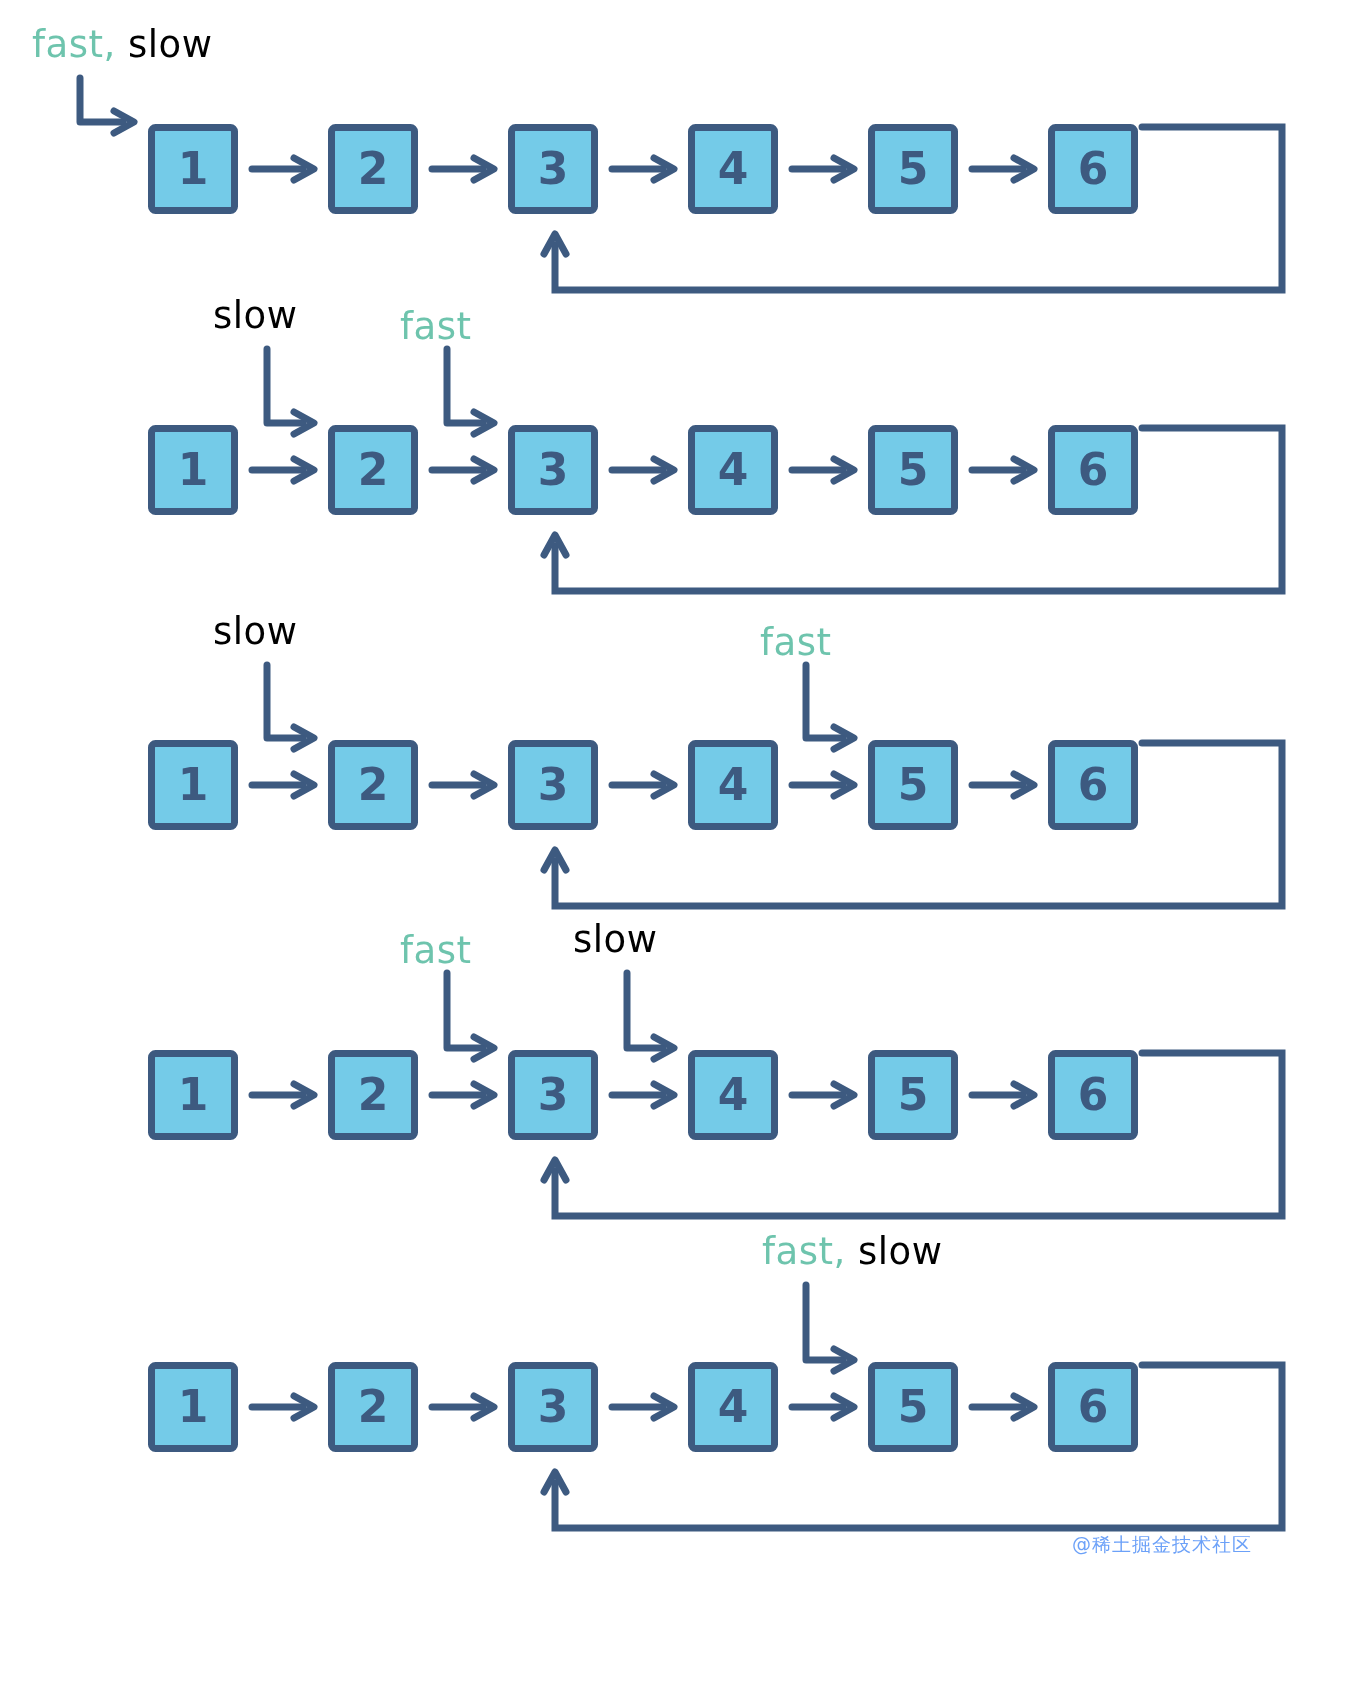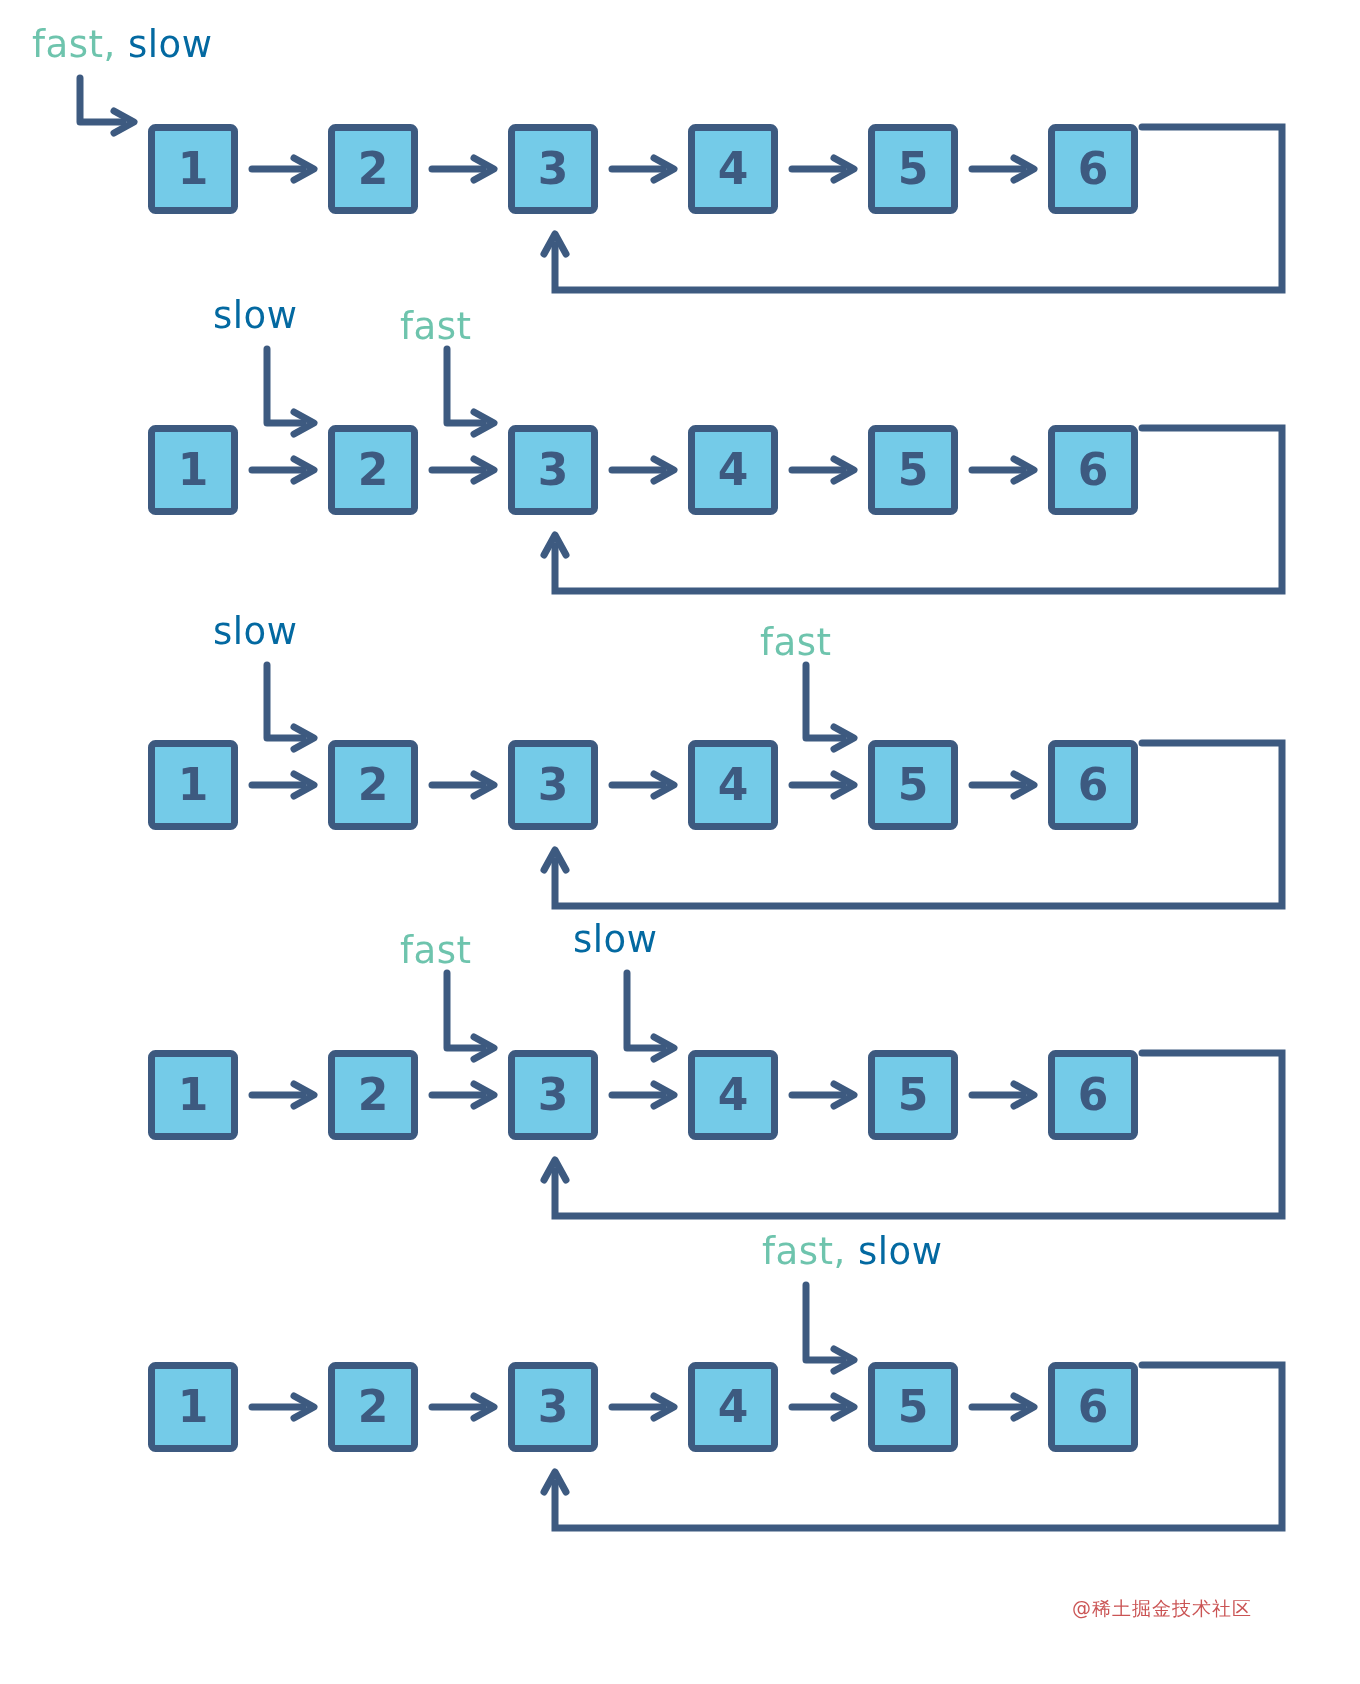--- a/index.html
+++ b/index.html
@@ -29,28 +29,28 @@
   .ptr-label {
     position: absolute;
     font-family: "DejaVu Sans", sans-serif;
     font-size: 37px;
     font-weight: 400;
     letter-spacing: 0.5px;
     white-space: nowrap;
     line-height: 1;
   }
   .ptr-fast { color: #6ec4ad; margin-top: 11px; }
-  .ptr-slow { color: #0369a1; }
+  .ptr-slow { color: #000000; }
   .watermark {
     position: absolute;
     left: 1072px;
-    top: 1596px;
+    top: 1532px;
     font-family: "DejaVu Sans", sans-serif;
     font-size: 19px;
-    color: #b91c1c;
+    color: #3b82f6;
     opacity: 0.75;
     white-space: nowrap;
     letter-spacing: 1px;
   }
 </style>
 </head>
 <body>
 
 <div id="stage">
 

